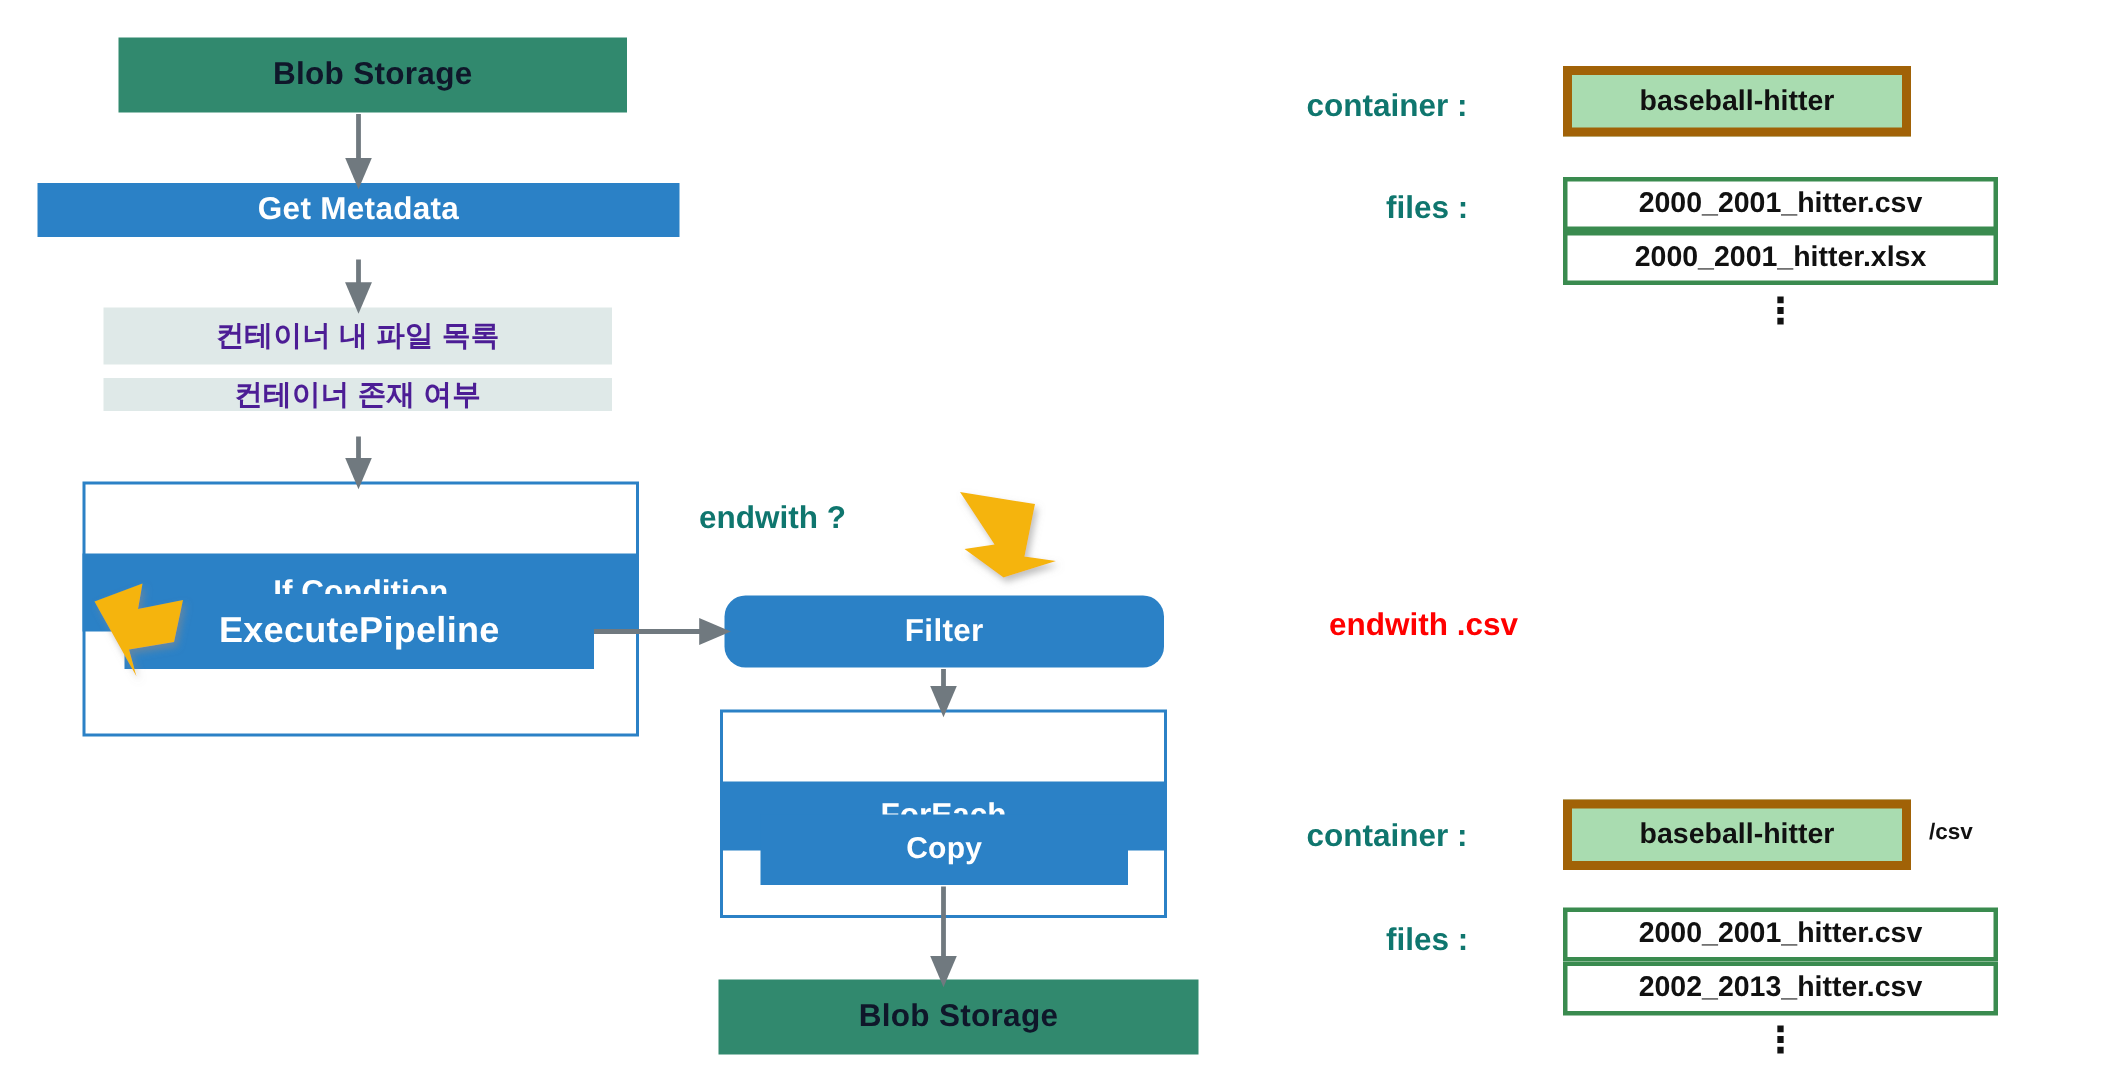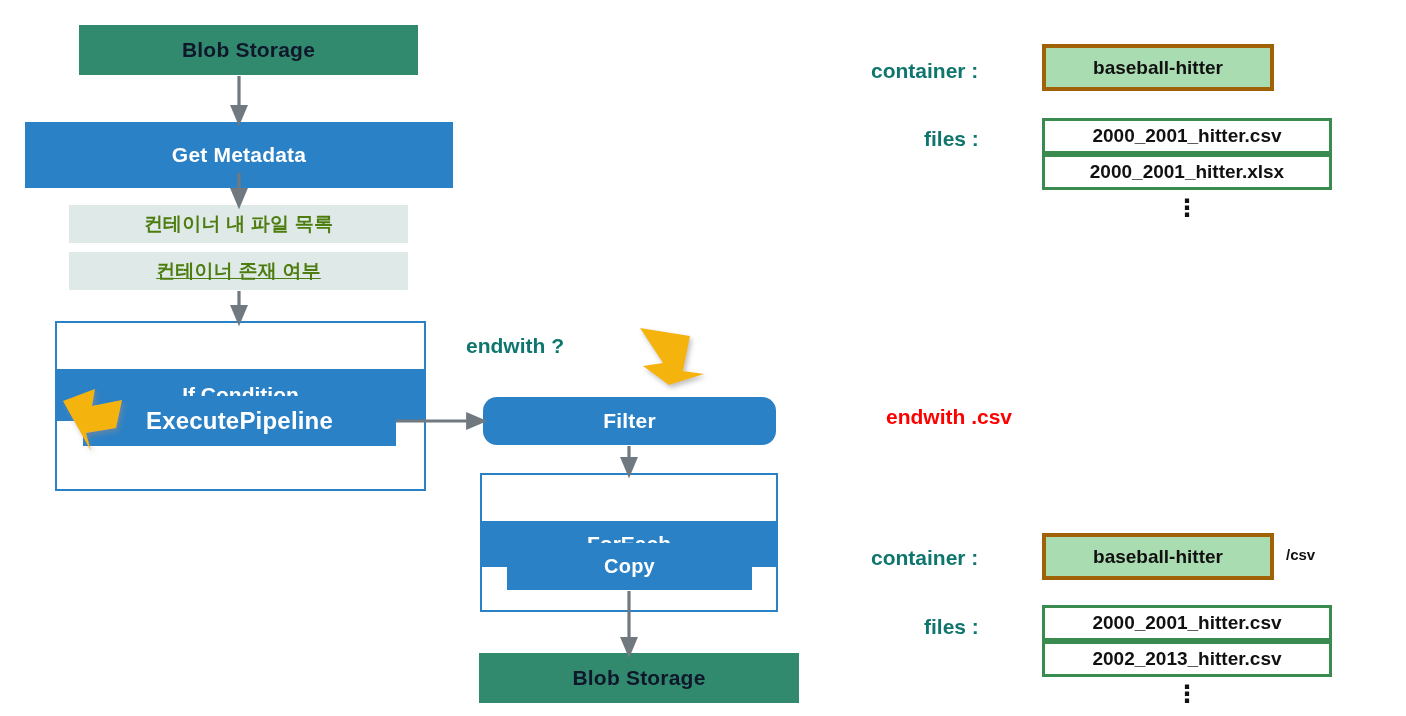--- a/index.html
+++ b/index.html
@@ -30,21 +30,21 @@
     background: #31896E;
     color: #0f172a;
     margin-left: 10px;
   }
   .node-blue {
     background: #2B81C6;
     color: #ffffff;
   }
   .node-light {
     background: #DFE9E8;
-    color: #4d7c0f;
+    color: #4c1d95;
   }
   
   .container-box {
     position: absolute;
     box-sizing: border-box;
     border: 2px solid #2B81C6;
     background: #ffffff;
   }
   .container-header {
     position: absolute;
@@ -66,21 +66,21 @@
   .label-red {
     position: absolute;
     font-weight: bold;
     color: #FF0000;
     white-space: nowrap;
   }
   .chip-green {
     position: absolute;
     box-sizing: border-box;
     background: #A9DCB0;
-    border: 4px solid #a16207;
+    border: 6px solid #a16207;
     color: #111111;
     font-weight: bold;
     display: flex;
     align-items: center;
     justify-content: center;
   }
   .file-box {
     position: absolute;
     box-sizing: border-box;
     background: #ffffff;
@@ -113,25 +113,25 @@
     pointer-events: none;
   }
 </style>
 </head>
 <body>
 
 <div id="canvas">
 
   <div class="node node-green" style="left:69px; top:25px; width:339px; height:50px; font-size:21px;">Blob Storage</div>
 
-  <div class="node node-blue" style="left:25px; top:122px; width:428px; height:66px; font-size:21px;">Get Metadata</div>
+  <div class="node node-blue" style="left:25px; top:122px; width:428px; height:36px; font-size:21px;">Get Metadata</div>
 
   <div class="node node-light" style="left:69px; top:205px; width:339px; height:38px; font-size:19px;">컨테이너 내 파일 목록</div>
 
-  <div class="node node-light" style="left:69px; top:252px; width:339px; height:38px; font-size:19px;text-decoration:underline;">컨테이너 존재 여부</div>
+  <div class="node node-light" style="left:69px; top:252px; width:339px; height:22px; font-size:19px;">컨테이너 존재 여부</div>
 
   <div class="container-box" style="left:55px; top:321px; width:371px; height:170px;"></div>
   <div class="container-header" style="left:55px; top:321px; width:371px; height:52px; font-size:21px;">If Condition</div>
 
   <div class="node node-blue" style="left:83px; top:396px; width:313px; height:50px; font-size:24px;">ExecutePipeline</div>
 
   <div class="node node-blue" style="left:483px; top:397px; width:293px; height:48px; font-size:21px;border-radius:14px;">Filter</div>
 
   <div class="container-box" style="left:480px; top:473px; width:298px; height:139px;"></div>
   <div class="container-header" style="left:480px; top:473px; width:298px; height:46px; font-size:21px;">ForEach</div>

